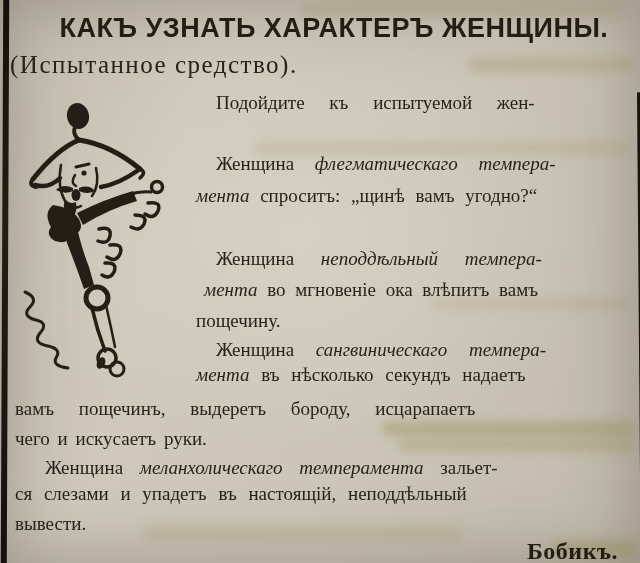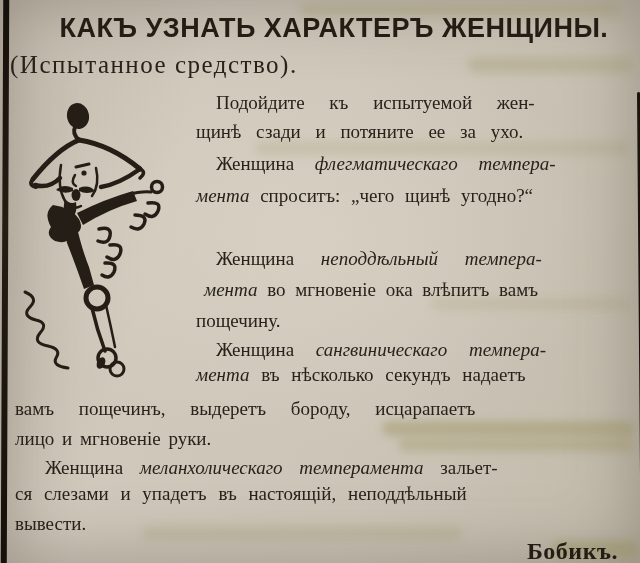--- a/index.html
+++ b/index.html
@@ -120,29 +120,28 @@
     <path class="ink" d="M77 213 Q82 235 90 256" stroke-width="3.5"></path>
     <path class="ink" d="M91 210 Q96 232 100 252" stroke-width="2.5"></path>
     <circle class="ink" cx="92" cy="263" r="9" stroke-width="3.5"></circle>
     <circle class="ink" cx="102" cy="274" r="7" stroke-width="3"></circle>
     <ellipse class="fill" cx="86" cy="268" rx="4" ry="6" transform="rotate(25 86 268)"></ellipse>
 
     <path class="ink" d="M10 197 Q24 203 15 212 Q6 221 21 225 Q34 228 25 238 Q17 248 33 251 Q47 254 41 263 Q37 271 53 273" stroke-width="3"></path>
   </svg>
 
   <div class="bl" style="top:88px;left:216px;width:416px;word-spacing:20px"><span>Подойдите къ испытуемой жен-</span></div>
-  <div class="bl" style="top:117px;left:196px;width:436px;word-spacing:10px"><span>щинѣ сзади и потяните ее за ухо.</span></div>
   <div class="bl" style="top:149px;left:216px;width:416px;word-spacing:16px"><span>Женщина </span><span class="it">флегматическаго темпера-</span></div>
-  <div class="bl" style="top:181px;left:196px;width:436px;word-spacing:6px"><span class="it">мента</span><span> спроситъ: „чего щинѣ угодно?“</span></div>
+  <div class="bl" style="top:181px;left:196px;width:436px;word-spacing:6px"><span class="it">мента</span><span> спроситъ: „щинѣ вамъ угодно?“</span></div>
   <div class="bl" style="top:244px;left:216px;width:416px;word-spacing:22px"><span>Женщина </span><span class="it">неподдѣльный темпера-</span></div>
   <div class="bl" style="top:275px;left:204px;width:436px;word-spacing:5px"><span class="it">мента</span><span> во мгновеніе ока влѣпитъ вамъ</span></div>
   <div class="bl" style="top:306px;left:196px;width:436px;word-spacing:2px"><span>пощечину.</span></div>
   <div class="bl" style="top:335px;left:216px;width:416px;word-spacing:17px"><span>Женщина </span><span class="it">сангвиническаго темпера-</span></div>
   <div class="bl" style="top:360px;left:196px;width:436px;word-spacing:7px"><span class="it">мента</span><span> въ нѣсколько секундъ надаетъ</span></div>
   <div class="bl" style="top:394px;left:15px;width:617px;word-spacing:20px"><span>вамъ пощечинъ, выдеретъ бороду, исцарапаетъ</span></div>
-  <div class="bl" style="top:424px;left:15px;width:617px;word-spacing:3px"><span>лицо и мгновеніе руки.</span></div>
+  <div class="bl" style="top:424px;left:15px;width:617px;word-spacing:3px"><span>чего и искусаетъ руки.</span></div>
   <div class="bl" style="top:453px;left:45px;width:587px;word-spacing:12px"><span>Женщина </span><span class="it">меланхолическаго темперамента</span><span> зальет-</span></div>
   <div class="bl" style="top:479px;left:15px;width:617px;word-spacing:7px"><span>ся слезами и упадетъ въ настоящій, неподдѣльный</span></div>
   <div class="bl" style="top:509px;left:15px;width:617px;word-spacing:2px"><span>вывести.</span></div>
 
   <div class="signature">Бобикъ.</div>
 
 </div>
 
 </body></html>

